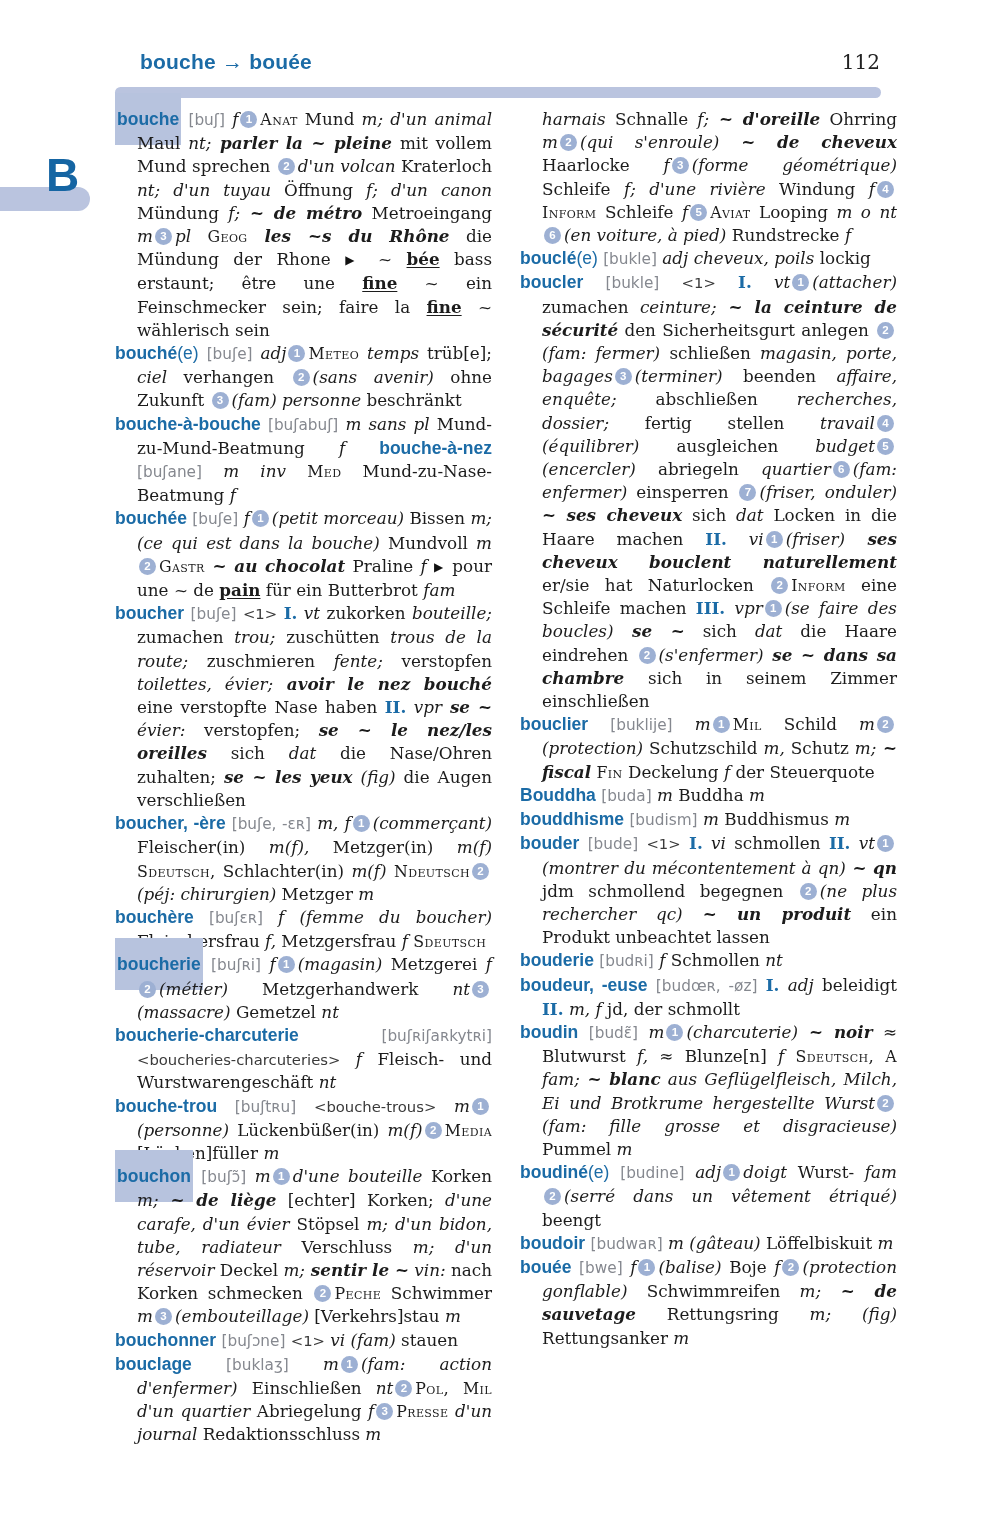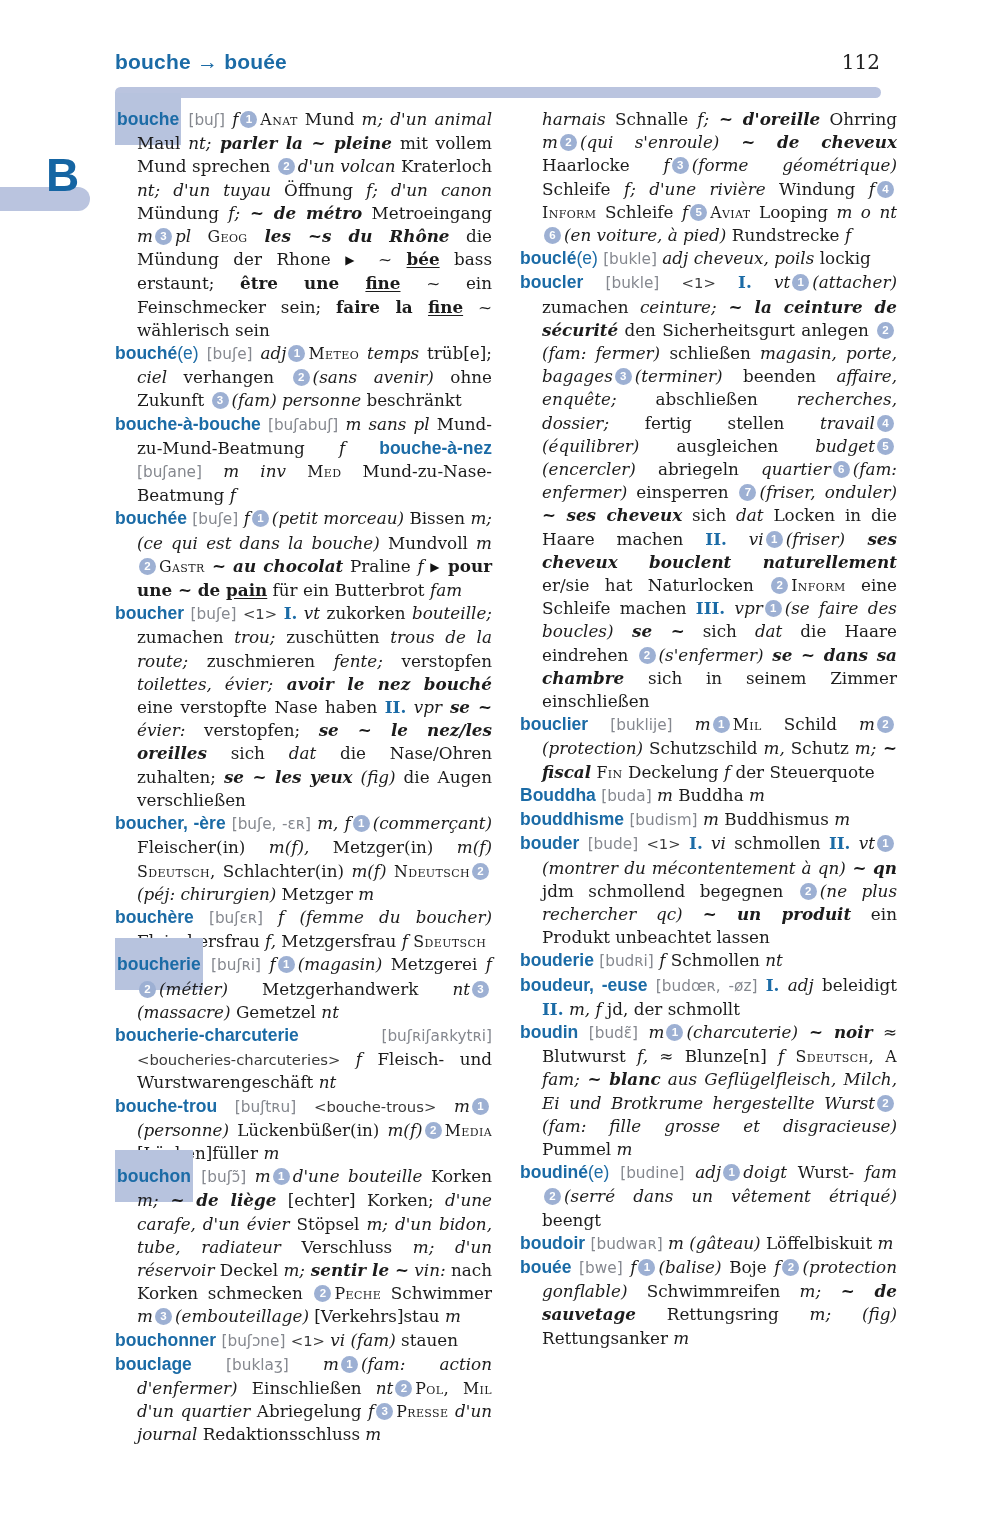--- a/index.html
+++ b/index.html
@@ -22,20 +22,21 @@
   }
   
   .header{
     position:absolute;left:115px;top:50px;width:765px;
     display:flex;justify-content:space-between;align-items:baseline;
   }
   .guide{
     font-family:"Liberation Sans", sans-serif;
     font-weight:600;font-size:21px;color:var(--blue);
     letter-spacing:0.2px;
+    margin-left:25px;
   }
   .pagenum{
     font-family:"DejaVu Serif", serif;
     font-size:20px;color:#222;
   }
   .header-rule{
     position:absolute;left:115px;top:87px;width:766px;height:11px;
     background:var(--bar);border-radius:6px;
   }
   
@@ -61,21 +62,21 @@
   }
   .entry{margin:0;padding-left:22px;text-indent:-22px;}
   .entry.cont{text-indent:0;}
   
   .hw{font-family:"Liberation Sans", sans-serif;font-weight:bold;color:var(--blue);font-size:17.5px;}
   .hw.hl{background:var(--hl);padding:16px 2px;}
   .hwl{font-family:"Liberation Sans", sans-serif;color:var(--blue);font-size:17.5px;}
   .ph{font-family:"DejaVu Sans", sans-serif;color:var(--ph-gray);font-size:15.3px;}
   .it{font-style:italic;}
   .bi{font-style:italic;font-weight:bold;}
-  .bo{font-weight:bold;}
+  .bo{font-weight:normal;}
   .uref{font-weight:bold;text-decoration:underline;text-underline-offset:2px;}
   .rn{color:var(--blue);font-weight:bold;}
   .sc{font-variant:small-caps;letter-spacing:0.4px;font-size:15.8px;}
   .ang{font-family:"DejaVu Sans", sans-serif;font-size:14.8px;color:#3a3a3a;}
   .tri{font-size:12px;vertical-align:1px;color:#111;}
   .num{
     display:inline-block;width:17px;height:17px;line-height:17px;
     border-radius:50%;background:var(--circle);color:#fff;
     font-family:"Liberation Sans", sans-serif;font-weight:bold;
     font-size:11.5px;text-align:center;text-indent:0;

